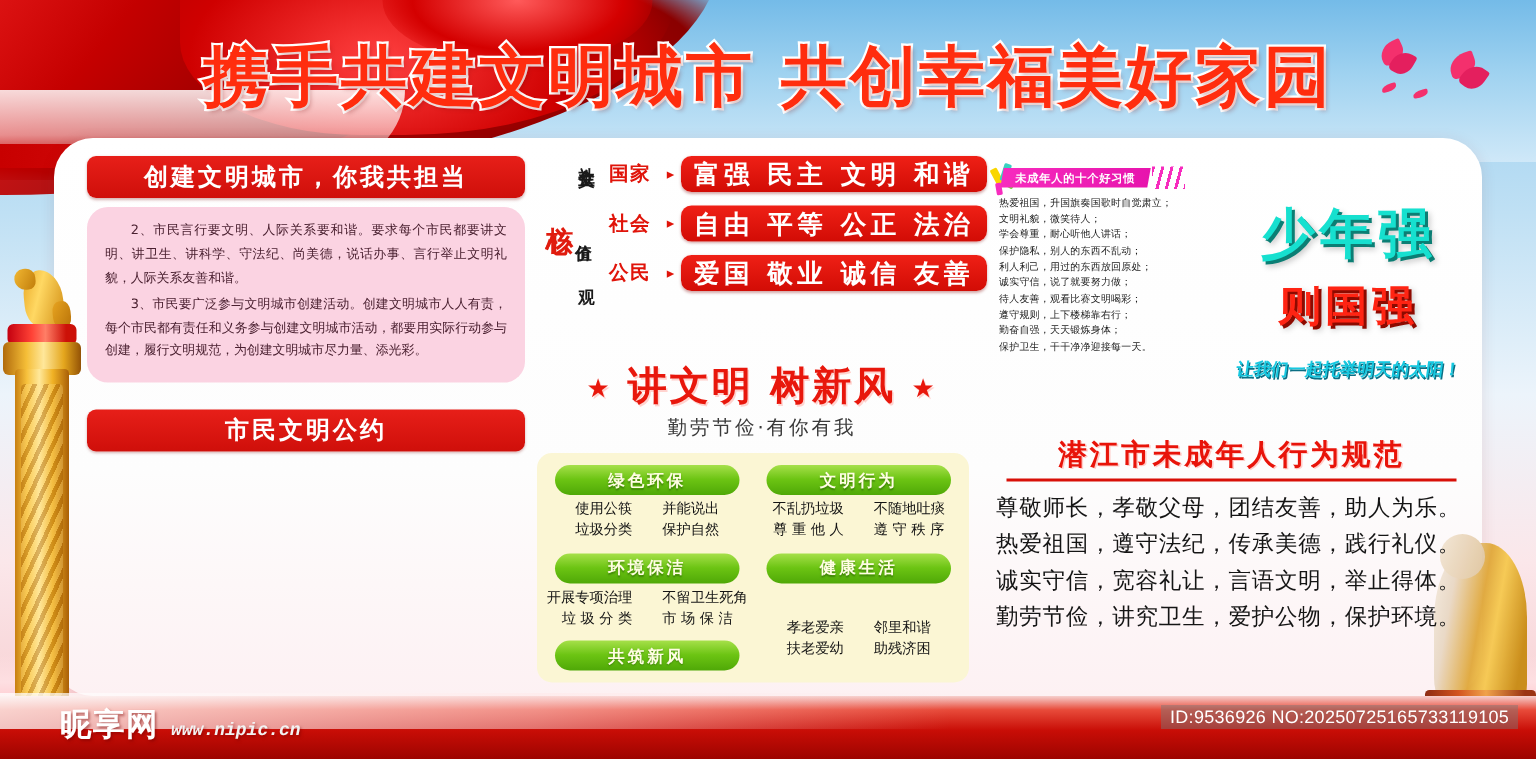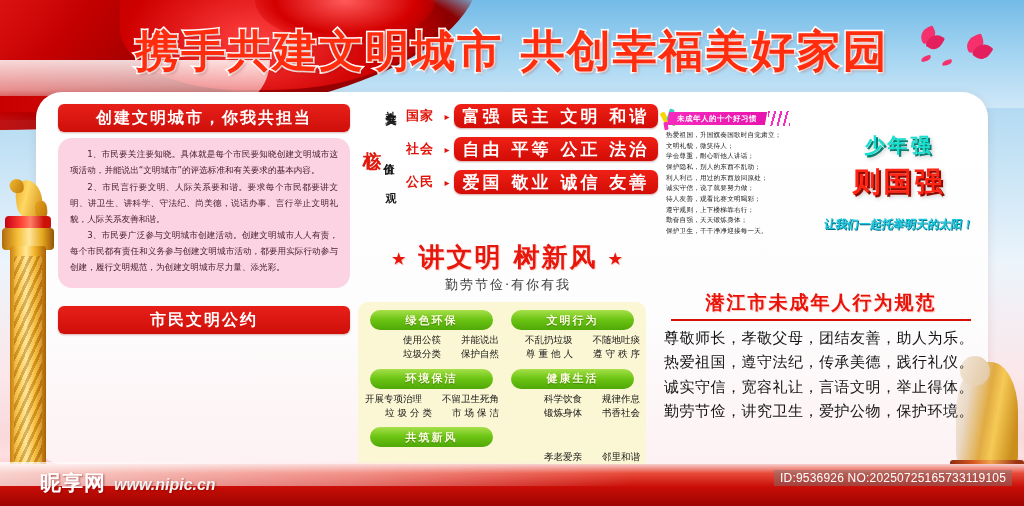--- a/index.html
+++ b/index.html
@@ -261,21 +261,21 @@
     font-family: "DejaVu Sans", sans-serif;
     text-shadow: 0 1px 1px rgba(30,80,0,.5);
     margin: 0 6px;
   }
   .gpill.empty { visibility: hidden; }
   .gtext {
     margin-top: 3px; margin-bottom: 7px;
     font-size: 9.5px; line-height: 1.5; color: #141414;
     font-family: "DejaVu Sans", sans-serif; text-align: center;
   }
-  .gtext .pair { display: flex; justify-content: flex-end; gap: 20px; }
+  .gtext .pair { display: flex; justify-content: center; gap: 20px; }
   .gtext .pair span { white-space: nowrap; }
 
   
   .right-top { position: relative; height: 182px; }
   .habits-tag {
     position: absolute; left: 6px; top: 6px; height: 13px; padding: 0 9px;
     background: linear-gradient(90deg,#f72bbe 0%, #e714ad 100%);
     color: #ffffff; font-size: 7.5px; font-weight: bold;
     display: flex; align-items: center; letter-spacing: .5px;
     transform: skewX(-10deg);
@@ -298,21 +298,21 @@
     font-size: 6.6px; line-height: 1.62; color: #1b1b1b;
     font-family: "DejaVu Serif", "Liberation Serif", serif;
     letter-spacing: .2px;
   }
   .habits-list div { white-space: nowrap; }
 
   .sny {
     position: absolute; left: 156px; top: 26px; width: 162px; text-align: center;
   }
   .sny-a {
-    font-size: 20px; font-weight: bold; letter-spacing: 3px;
+    font-size: 36px; font-weight: bold; letter-spacing: 3px;
     color: #16e0cf;
     font-family: "DejaVu Serif", serif;
     text-shadow: 2px 2px 0 #0b7e74, 3px 3px 4px rgba(0,0,0,.25);
   }
   .sny-b {
     margin-top: 4px;
     font-size: 28px; font-weight: bold; letter-spacing: 3px;
     color: #ff2413;
     font-family: "DejaVu Serif", serif;
     text-shadow: 2px 2px 0 #8d0a00, 3px 3px 4px rgba(0,0,0,.25);
@@ -359,22 +359,22 @@
   .wm {
     position: absolute; left: 40px; top: 469px; z-index: 10;
     display: flex; align-items: baseline; gap: 8px;
   }
   .wm-cn {
     font-size: 21px; font-weight: bold; color: #ffffff;
     font-family: "DejaVu Serif", serif; letter-spacing: 1px;
     text-shadow: 1px 1px 2px rgba(120,0,0,.55);
   }
   .wm-url {
-    font-size: 16px; color: #f2f2f2; font-style: italic; font-weight: bold;
-    font-family: Liberation Sans, sans-serif;
+    font-size: 12px; color: #f2f2f2; font-style: italic; font-weight: bold;
+    font-family: Liberation Mono, monospace;
     text-shadow: 1px 1px 2px rgba(120,0,0,.5);
     text-align: center;
   }
   .idbar {
     position: absolute; left: 774px; top: 470px; z-index: 10;
     background: rgba(120,120,120,.45);
     color: #ffffff; font-size: 12px; padding: 1px 6px;
     font-family: "Liberation Sans", sans-serif;
     letter-spacing: .2px;
   }
@@ -432,21 +432,20 @@
   <div class="pillar pillar-right">
     <div class="lion"></div>
     <div class="lion-base"></div>
   </div>
 
   <div class="col col-left">
 
     <div class="ribbon">创建文明城市，你我共担当</div>
 
     <div class="panel-pink">
-      <p>1、市民要关注要知晓。具体就是每个市民要知晓创建文明城市这项活动，并能说出“文明城市”的评选标准和有关要求的基本内容。</p>
       <p>2、市民言行要文明、人际关系要和谐。要求每个市民都要讲文明、讲卫生、讲科学、守法纪、尚美德，说话办事、言行举止文明礼貌，人际关系友善和谐。</p>
       <p>3、市民要广泛参与文明城市创建活动。创建文明城市人人有责，每个市民都有责任和义务参与创建文明城市活动，都要用实际行动参与创建，履行文明规范，为创建文明城市尽力量、添光彩。</p>
     </div>
 
     <div style="height:18px"></div>
 
     <div class="ribbon">市民文明公约</div>
 
   </div>
 
@@ -523,30 +522,20 @@
               <span>不乱扔垃圾</span>
               <span>不随地吐痰</span>
             </div>
           <div class="pair">
               <span>尊 重 他 人</span>
               <span>遵 守 秩 序</span>
             </div>
         </div>
 
         <div class="gpill">健康生活</div>
-        <div class="gtext">
-          <div class="pair">
-              <span>科学饮食</span>
-              <span>规律作息</span>
-            </div>
-          <div class="pair">
-              <span>锻炼身体</span>
-              <span>书香社会</span>
-            </div>
-        </div>
 
         <div class="gpill empty"></div>
         <div class="gtext">
           <div class="pair">
               <span>孝老爱亲</span>
               <span>邻里和谐</span>
             </div>
           <div class="pair">
               <span>扶老爱幼</span>
               <span>助残济困</span>

